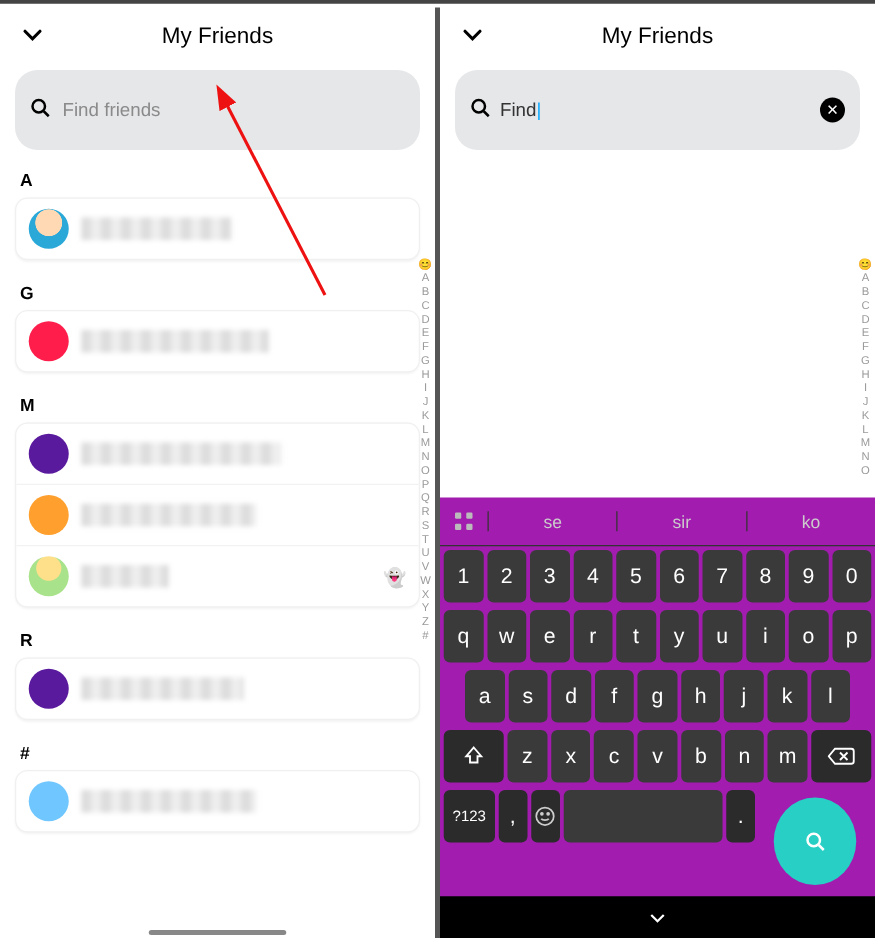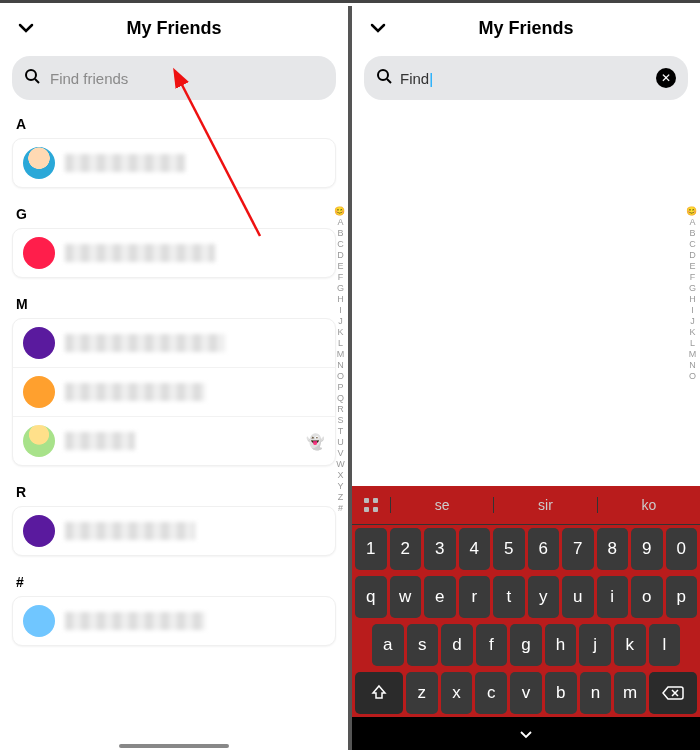--- a/index.html
+++ b/index.html
@@ -3,38 +3,38 @@
 <meta charset="utf-8">
 <style>
 html,body{margin:0;padding:0;font-family:-apple-system,Helvetica,Arial,sans-serif;background:#fff}
 .canvas{width:700px;height:750px;position:relative;overflow:hidden;border-top:3px solid #444}
 .pane{position:absolute;top:3px;width:348px;height:745px;background:#fff;overflow:hidden}
 .pane.left{left:0}
 .pane.right{left:352px}
 .divider{position:absolute;left:348px;top:3px;width:4px;height:745px;background:#555}
 .hdr{height:44px;display:flex;align-items:center;position:relative}
 .chev{position:absolute;left:16px;top:12px}
-.title{width:100%;text-align:center;font-weight:700;font-size:18px}
-.search{margin:6px 12px;height:36px;background:#e6e7e9;border-radius:18px;display:flex;align-items:center;padding:4px 12px}
+.title{width:100%;text-align:center;font-weight:400;font-size:18px}
+.search{margin:6px 12px;height:36px;background:#e6e7e9;border-radius:18px;display:flex;align-items:center;padding:14px 12px}
 .search .mag{margin-right:8px;flex:none}
 .search input{border:none;background:transparent;outline:none;font-size:15px;flex:1;color:#333}
 .search input::placeholder{color:#8a8a8a}
 .cursor{color:#0aa9ff;font-weight:200}
 .clear{width:20px;height:20px;border-radius:50%;background:#000;display:flex;align-items:center;justify-content:center;color:#fff;font-size:12px;flex:none}
 .list{position:relative}
 .sect{font-weight:700;font-size:14px;padding:10px 16px 6px;color:#000}
 .card{margin:0 12px 8px;background:#fff;border-radius:10px;box-shadow:0 1px 2px rgba(0,0,0,.05);overflow:hidden;border:1px solid #f0f0f0}
 .row{display:flex;align-items:center;height:48px;padding:0 10px;position:relative}
 .row+.row{border-top:1px solid #f2f2f2}
 .avatar{width:32px;height:32px;border-radius:50%;margin-right:10px;flex:none}
 .blurname{width:120px;height:18px;background:repeating-linear-gradient(90deg,#ddd 0 8px,#eee 8px 16px);filter:blur(2px)}
 .mutual{position:absolute;right:10px;top:16px;font-size:15px}
 .azbar{position:absolute;right:2px;top:200px;display:flex;flex-direction:column;align-items:center;font-size:9px;color:#9a9a9a;gap:1px}
 .arrow{position:absolute;pointer-events:none}
-.kb{position:absolute;bottom:0;left:0;right:0;background:#b91c1c;color:#fff}
+.kb{position:absolute;bottom:0;left:0;right:0;background:#a21caf;color:#fff}
 .sugg{height:38px;display:flex;align-items:center;border-bottom:1px solid #333;font-size:14px;color:#ccc}
 .sugg .grid{width:38px;display:flex;justify-content:center}
 .sugg .w{flex:1;text-align:center;border-left:1px solid #333}
 .kr{display:flex;gap:3px;padding:3px 3px}
 .key{background:#3a3a3a;border-radius:5px;height:42px;display:flex;align-items:center;justify-content:center;font-size:17px;flex:1}
 .key.sm{font-size:12px}
 .key.dark{background:#2b2b2b}
 .key.search{background:#28cfc4;border-radius:50%;width:42px;flex:none}
 .space{flex:5}
 .shift,.back{flex:1.4}
@@ -266,20 +266,40 @@
             <div class="key">n</div>
             <div class="key">m</div>
           </div>
         <div class="key dark back">
           <svg width="22" height="16" viewBox="0 0 22 16" fill="none" stroke="#fff" stroke-width="1.5">
               <path d="M6 2h13a2 2 0 012 2v8a2 2 0 01-2 2H6l-5-6z"></path>
               <path d="M10 5l6 6M16 5l-6 6"></path>
             </svg>
         </div>
       </div>
+      <div class="kr">
+        <div class="key dark num sm">?123</div>
+        <div class="key dark" style="flex:.9">,</div>
+        <div class="key dark" style="flex:.9">
+          <svg width="18" height="18" viewBox="0 0 18 18" fill="none" stroke="#ccc" stroke-width="1.4">
+              <circle cx="9" cy="9" r="7"></circle>
+              <circle cx="6.5" cy="7" r=".8" fill="#ccc"></circle>
+              <circle cx="11.5" cy="7" r=".8" fill="#ccc"></circle>
+              <path d="M6 11c1 1.5 5 1.5 6 0"></path>
+            </svg>
+        </div>
+        <div class="key space"></div>
+        <div class="key dark" style="flex:.9">.</div>
+        <div class="key search">
+          <svg width="18" height="18" viewBox="0 0 18 18" fill="none" stroke="#fff" stroke-width="2">
+              <circle cx="8" cy="8" r="5"></circle>
+              <path d="M12 12l4 4"></path>
+            </svg>
+        </div>
+      </div>
       <div class="botbar">
         <svg width="18" height="18" viewBox="0 0 18 18">
             <path d="M4 7l5 5 5-5" stroke="#fff" stroke-width="1.8" fill="none"></path>
           </svg>
       </div>
     </div>
   </div>
 
 </div>
 

